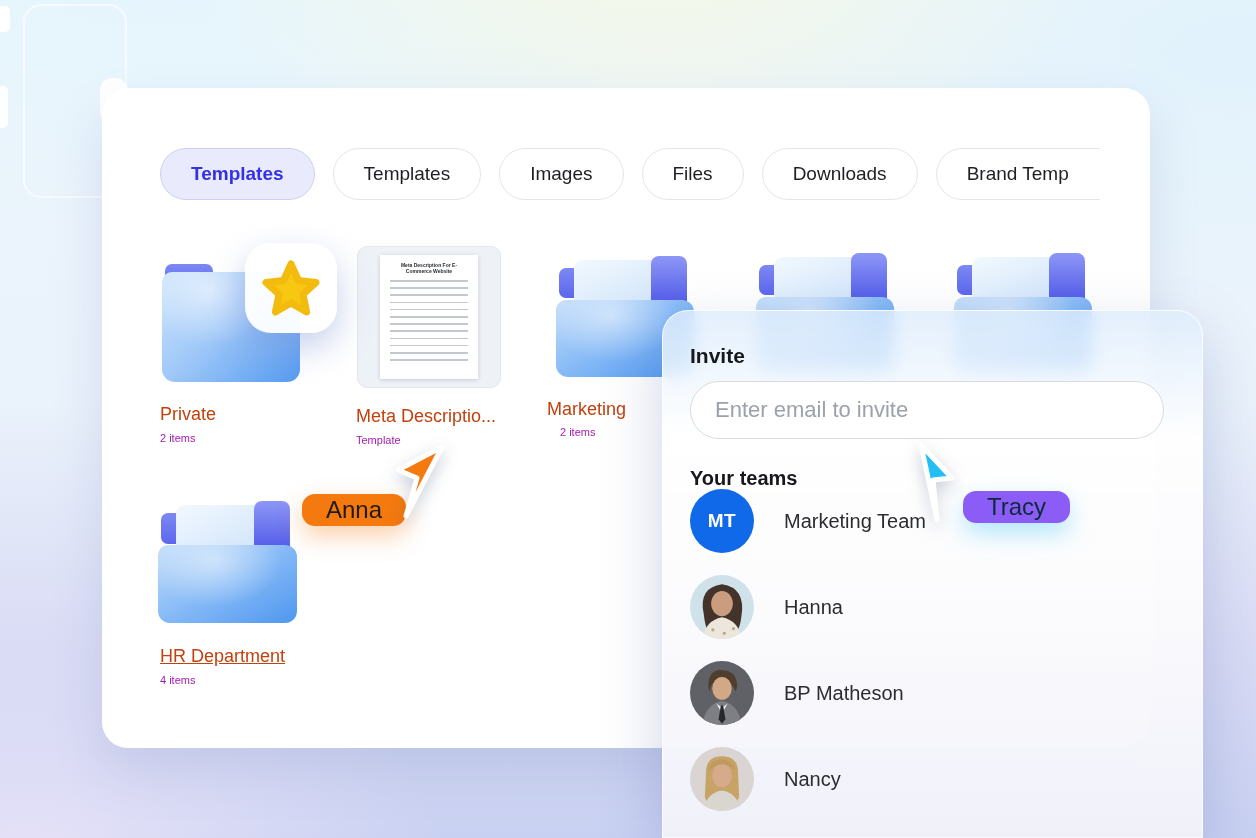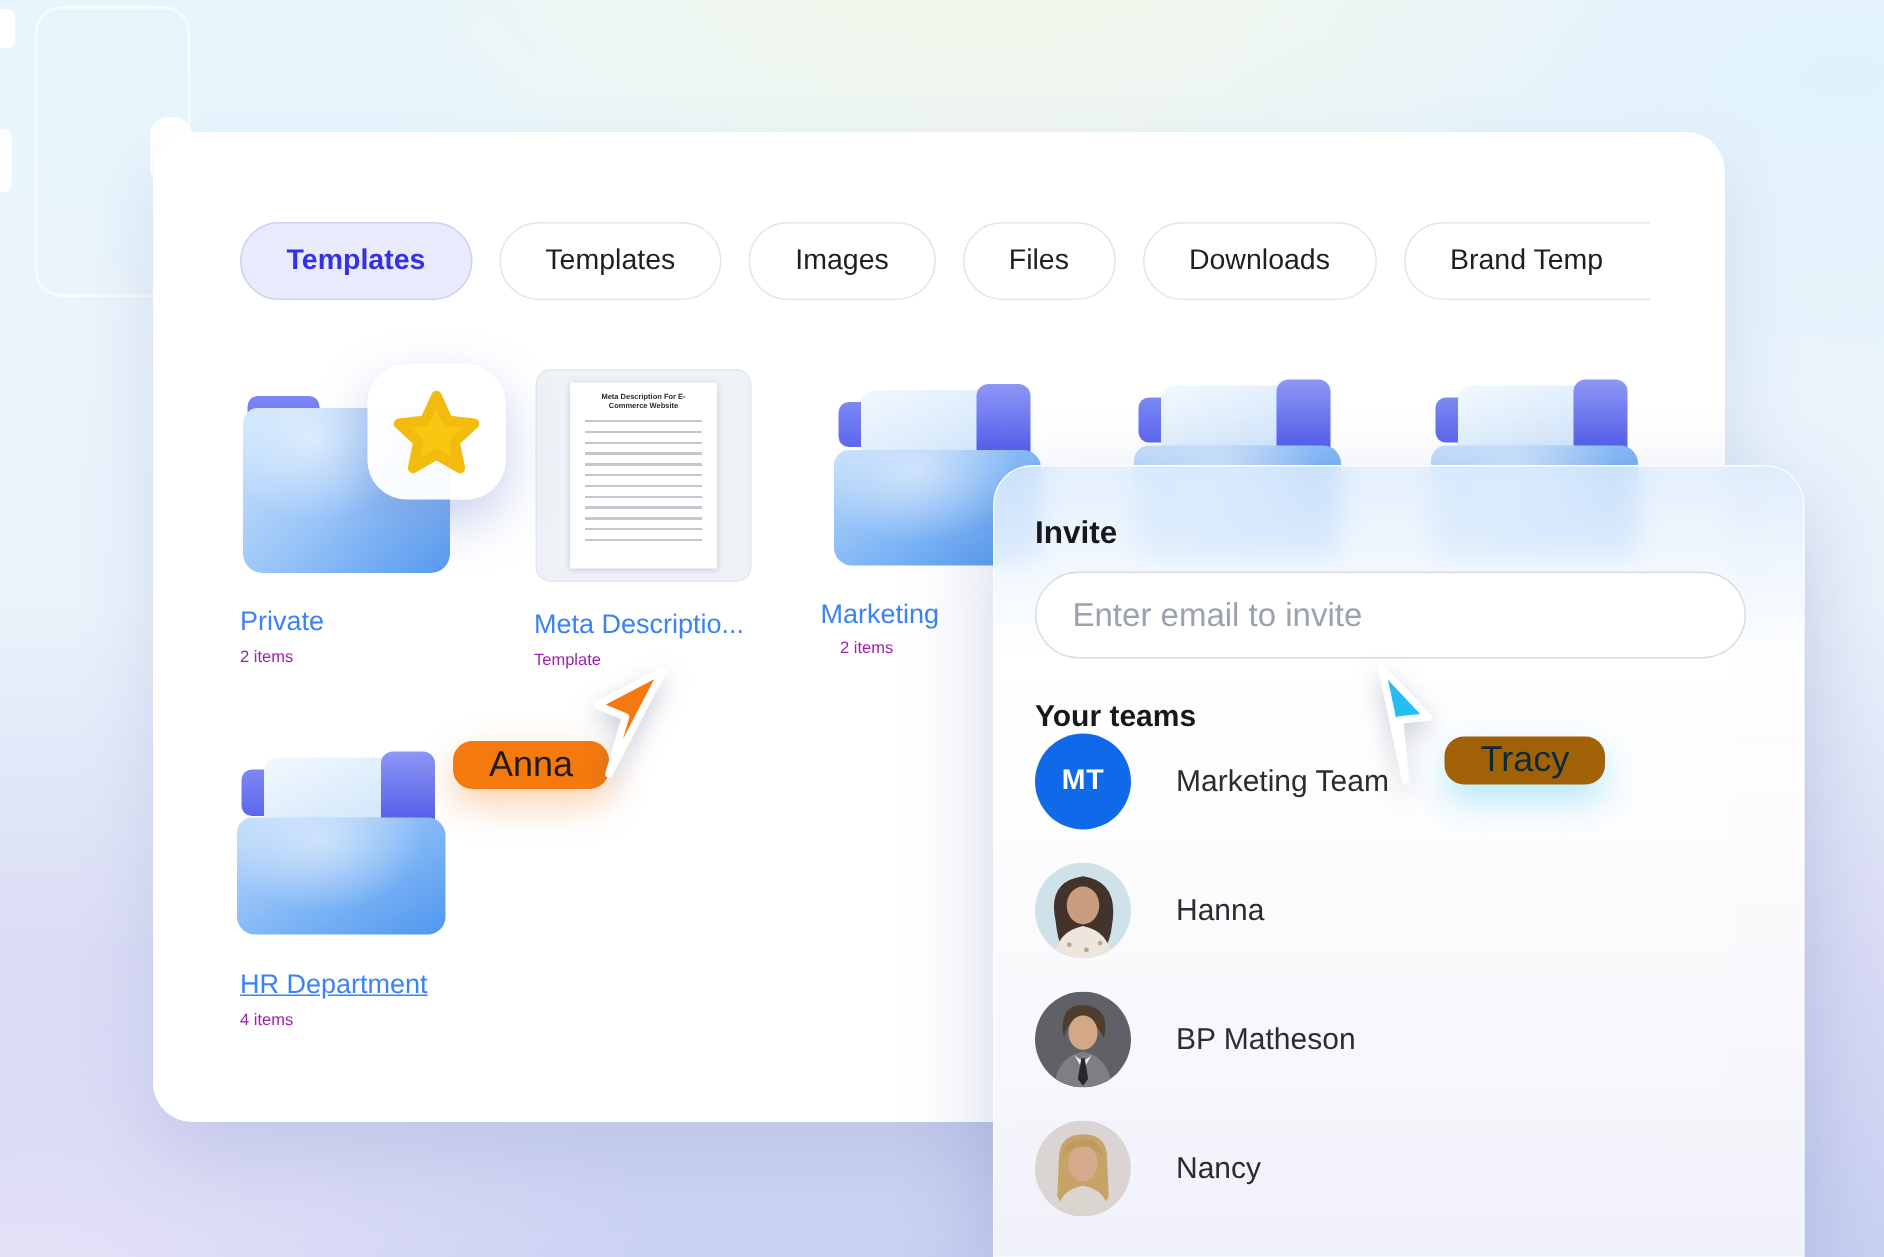--- a/index.html
+++ b/index.html
@@ -27,21 +27,21 @@
 
   
   .tabs{left:160px;top:148px;width:940px;height:54px;display:flex;gap:18px;overflow:hidden;z-index:2;}
   .pill{flex:0 0 auto;height:52px;display:flex;align-items:center;justify-content:center;
     padding:0 30px;border-radius:27px;font-size:19px;color:#1e1f23;background:#fff;
     border:1.5px solid #e4e5e9;box-sizing:border-box;white-space:nowrap;cursor:pointer;}
   .pill.active{background:#e9ebfc;border-color:#cbd0f4;color:#3430e4;font-weight:700;}
   .pill.clipped{min-width:230px;justify-content:flex-start;}
 
   
-  .item-name{font-size:18px;font-weight:500;color:#3b82f6;}
+  .item-name{font-size:18px;font-weight:500;color:#c2410c;}
   .item-meta{font-size:11px;color:#a21caf;text-align:right;}
 
   
   .folder{width:138px;height:118px;}
   .folder .ftab{position:absolute;left:3px;top:0;width:48px;height:28px;border-radius:7px;
     background:linear-gradient(180deg,#7d88f4,#5c67ec);}
   .folder .fbody{position:absolute;left:0;top:8px;width:138px;height:110px;border-radius:10px 13px 13px 13px;
     background:linear-gradient(135deg,#cfe6fd 0%,#9cc6f8 48%,#549af0 100%);overflow:hidden;}
   .folder .fbody::before{content:"";position:absolute;left:-28%;top:-50%;width:125%;height:135%;border-radius:50%;
     background:radial-gradient(closest-side,rgba(255,255,255,.55),rgba(255,255,255,0) 75%);}
@@ -87,21 +87,21 @@
   .avatar{width:64px;height:64px;border-radius:50%;overflow:hidden;flex:0 0 auto;}
   .avatar svg{display:block;}
   .avatar-initials{background:#0f69e8;display:flex;align-items:center;justify-content:center;
     color:#fff;font-weight:700;font-size:19px;letter-spacing:.5px;}
   .team-name{font-size:20px;color:#2b2c30;}
 
   
   .cursor-label{height:32px;border-radius:13px;display:flex;align-items:center;justify-content:center;
     padding:0 24px;font-size:24px;font-weight:500;z-index:6;}
   .cursor-anna-label{left:302px;top:494px;background:#f4790e;color:#1f1a12;box-shadow:0 10px 24px rgba(244,121,14,.35);}
-  .cursor-tracy-label{left:963px;top:491px;background:#a16207;color:#0c2a3a;box-shadow:0 10px 24px rgba(37,190,243,.35);}
+  .cursor-tracy-label{left:963px;top:491px;background:#8b5cf6;color:#0c2a3a;box-shadow:0 10px 24px rgba(37,190,243,.35);}
   .cursor-arrow{z-index:6;filter:drop-shadow(0 6px 8px rgba(40,60,100,.25));}
 </style>
 </head>
 <body>
 
 <div class="abs decor-outline"></div>
 <div class="abs decor-chip1"></div>
 <div class="abs decor-chip2"></div>
 
 <div class="abs card-notch"></div>

